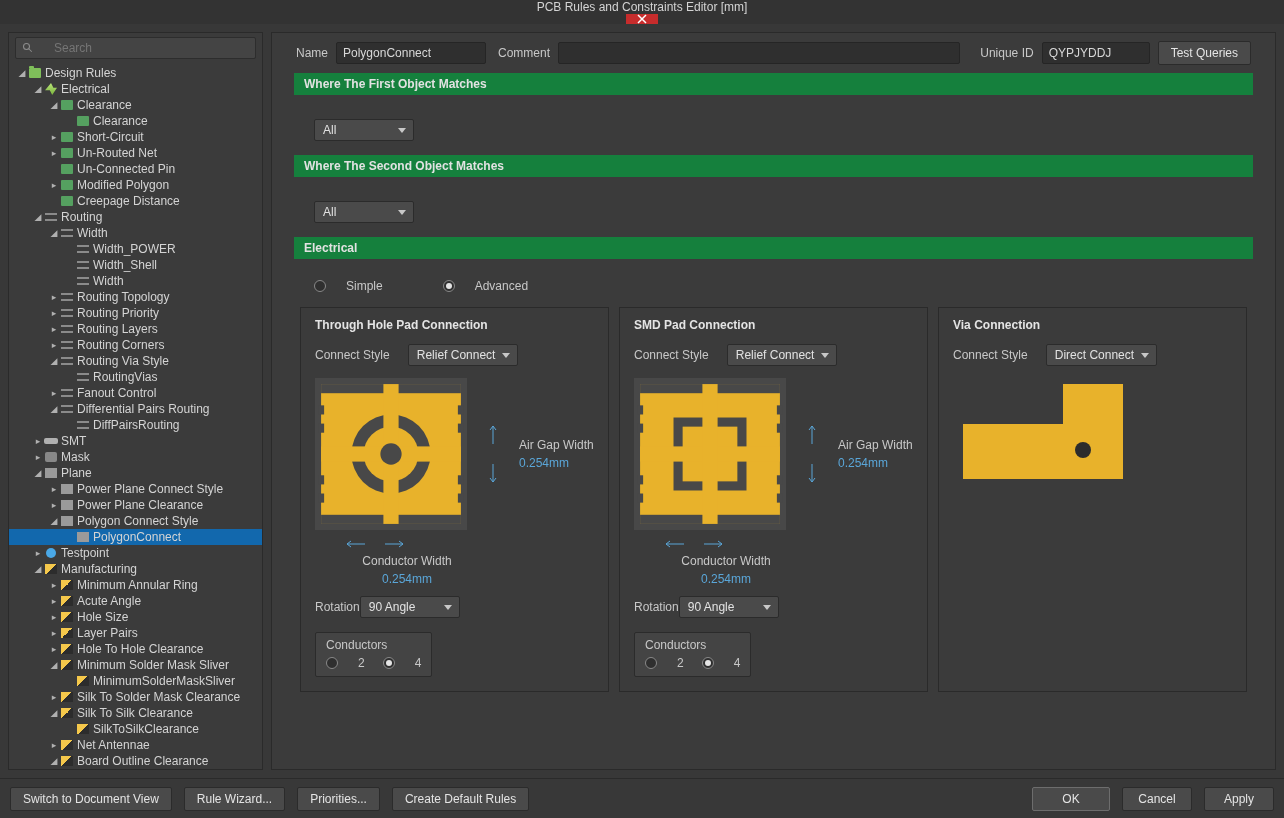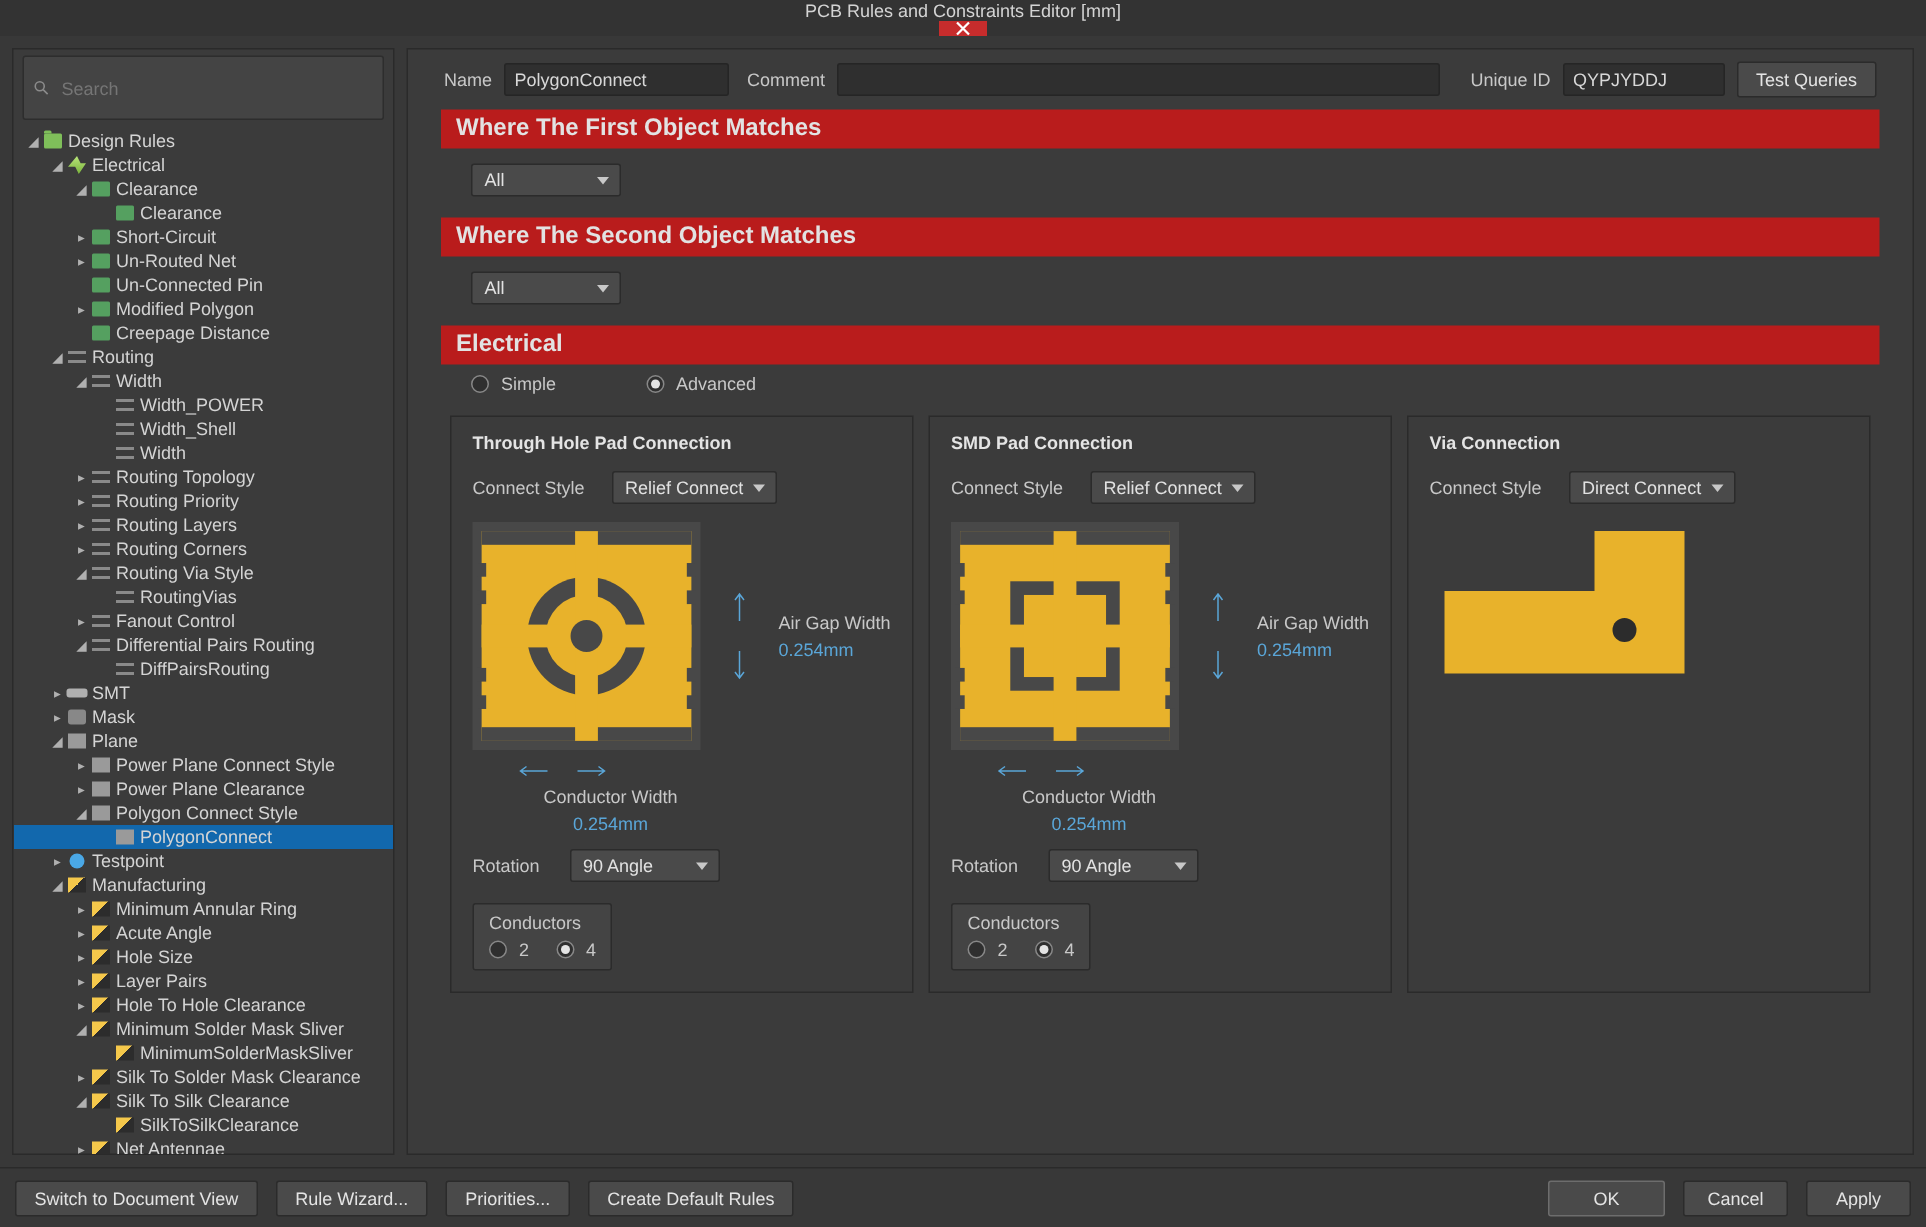--- a/index.html
+++ b/index.html
@@ -5,64 +5,64 @@
 * { box-sizing: border-box; margin: 0; padding: 0; font-family: "Segoe UI", Tahoma, sans-serif; font-size: 12px; }
 body { background: #383838; color: #c8c8c8; width: 1284px; height: 818px; overflow: hidden; display: flex; flex-direction: column; }
 .titlebar { height: 24px; background: #333333; display: flex; align-items: center; position: relative; flex-direction: column; }
 .titlebar .title { flex: 1; text-align: center; color: #d4d4d4; font-size: 12px; }
 .close-btn { width: 32px; height: 24px; background: #c72c2c; display: flex; align-items: center; justify-content: center; color: #fff; cursor: pointer; }
 .close-btn svg { width: 10px; height: 10px; }
 
 .main-area { flex: 1; display: flex; padding: 8px; gap: 8px; min-height: 0; }
 
 .left-panel { width: 255px; background: #3b3b3b; border: 1px solid #2a2a2a; display: flex; flex-direction: column; }
-.search-box { height: 43px; margin: 4px 6px; background: #444444; border: 1px solid #2d2d2d; border-radius: 2px; display: flex; align-items: center; padding: 0 6px; gap: 7px; }
+.search-box { height: 22px; margin: 4px 6px; background: #444444; border: 1px solid #2d2d2d; border-radius: 2px; display: flex; align-items: center; padding: 0 6px; gap: 20px; }
 .search-box input { flex: 1; background: transparent; border: none; color: #c8c8c8; outline: none; }
 .search-box svg { width: 12px; height: 12px; opacity: .7; }
 
 .tree { flex: 1; overflow-y: auto; padding: 2px 0; }
 .tree-row { display: flex; align-items: center; height: 16px; padding-left: 4px; cursor: pointer; white-space: nowrap; }
 .tree-row.selected { background: #1268ad; color: #fff; }
 .tree-toggle { width: 10px; display: inline-flex; justify-content: center; color: #b0b0b0; font-size: 9px; }
 .tree-icon { width: 16px; height: 14px; display: inline-flex; align-items: center; justify-content: center; margin-right: 2px; }
 .tree-label { color: #d4d4d4; }
 .ind { display: inline-block; }
 
 .right-panel { flex: 1; background: #3b3b3b; border: 1px solid #2a2a2a; padding: 8px 24px; overflow-y: auto; }
 
 .field-row { display: flex; align-items: center; gap: 8px; margin-bottom: 8px; }
 .field-row label { color: #c8c8c8; font-size: 12px; }
 .text-input { background: #2f2f2f; border: 1px solid #252525; color: #d8d8d8; padding: 3px 6px; height: 22px; border-radius: 2px; }
 .btn { background: #4a4a4a; border: 1px solid #2b2b2b; color: #e4e4e4; padding: 3px 12px; height: 24px; border-radius: 2px; cursor: pointer; }
 .btn.primary { border: 1px solid #6d6d6d; }
 
-.section-header { background: #b91c1c; padding: 4px 10px; margin: 6px -2px 6px -2px; color: #e2e2e2; font-weight: 600; font-size: 16px; }
+.section-header { background: #15803d; padding: 4px 10px; margin: 6px -2px 20px -2px; color: #e2e2e2; font-weight: 600; font-size: 12px; }
 .section-body { padding: 4px 12px 8px 18px; }
 
 .dropdown { background: #4a4a4a; border: 1px solid #2b2b2b; color: #e2e2e2; height: 22px; padding: 0 22px 0 8px; border-radius: 2px; position: relative; display: inline-flex; align-items: center; min-width: 100px; cursor: pointer; }
 .dropdown::after { content: ""; position: absolute; right: 7px; top: 8px; border-left: 4px solid transparent; border-right: 4px solid transparent; border-top: 5px solid #c8c8c8; }
 
 .radio-row { display: flex; gap: 60px; margin: 6px 10px 10px 18px; }
-.radio-item { display: flex; align-items: center; gap: 8px; cursor: pointer; }
+.radio-item { display: flex; align-items: center; gap: 20px; cursor: pointer; }
 .radio-dot { width: 12px; height: 12px; border-radius: 50%; border: 1px solid #888; display: inline-flex; align-items: center; justify-content: center; background:#2f2f2f; }
 .radio-dot.checked::after { content: ""; width: 6px; height: 6px; background: #e4e4e4; border-radius: 50%; }
 
 .cards { display: flex; gap: 10px; padding: 4px 4px; }
 .card { border: 1px solid #2a2a2a; background: #3b3b3b; padding: 10px 14px 14px; }
 .card.wide { flex: 1; }
 .card h3 { font-size: 12px; font-weight: 600; color: #e4e4e4; margin-bottom: 12px; }
 
 .connstyle-row { display: flex; align-items: center; gap: 18px; margin-bottom: 12px; }
 .diagram-row { display: flex; gap: 16px; align-items: center; margin-bottom: 6px; }
 .diagram { width: 152px; height: 152px; background: #484848; position: relative; }
 .dimlabel { color: #c8c8c8; font-size: 12px; }
 .dimval { color: #5aa6d8; font-size: 12px; }
 .dimcol { display: flex; flex-direction: column; gap: 4px; }
 .cond-row { display: flex; flex-direction: column; align-items: center; gap: 4px; margin-bottom: 10px; width: 184px; }
-.rot-row { display: flex; align-items: center; gap: 20px; margin-bottom: 14px; }
+.rot-row { display: flex; align-items: center; margin-bottom: 14px; }
 .cond-box { display:inline-block; background:#444; border:1px solid #2b2b2b; padding:5px 10px 6px; border-radius:2px; }
 .cond-box .mini { display:flex; gap:18px; margin-top:4px; }
 
 .footer { height: 40px; display: flex; align-items: center; padding: 0 10px; gap: 12px; border-top: 1px solid #2a2a2a; background:#383838;}
 .footer .spacer { flex: 1; }
 .footer .btn { min-width: 70px; text-align: center; display:flex; align-items:center; justify-content:center; }
 
 
 .ico-folder { width:12px;height:10px;background:#7fbf5a;border-radius:1px;position:relative; }
 .ico-folder::before{content:"";position:absolute;top:-2px;left:0;width:5px;height:2px;background:#7fbf5a;border-radius:1px 1px 0 0;}

